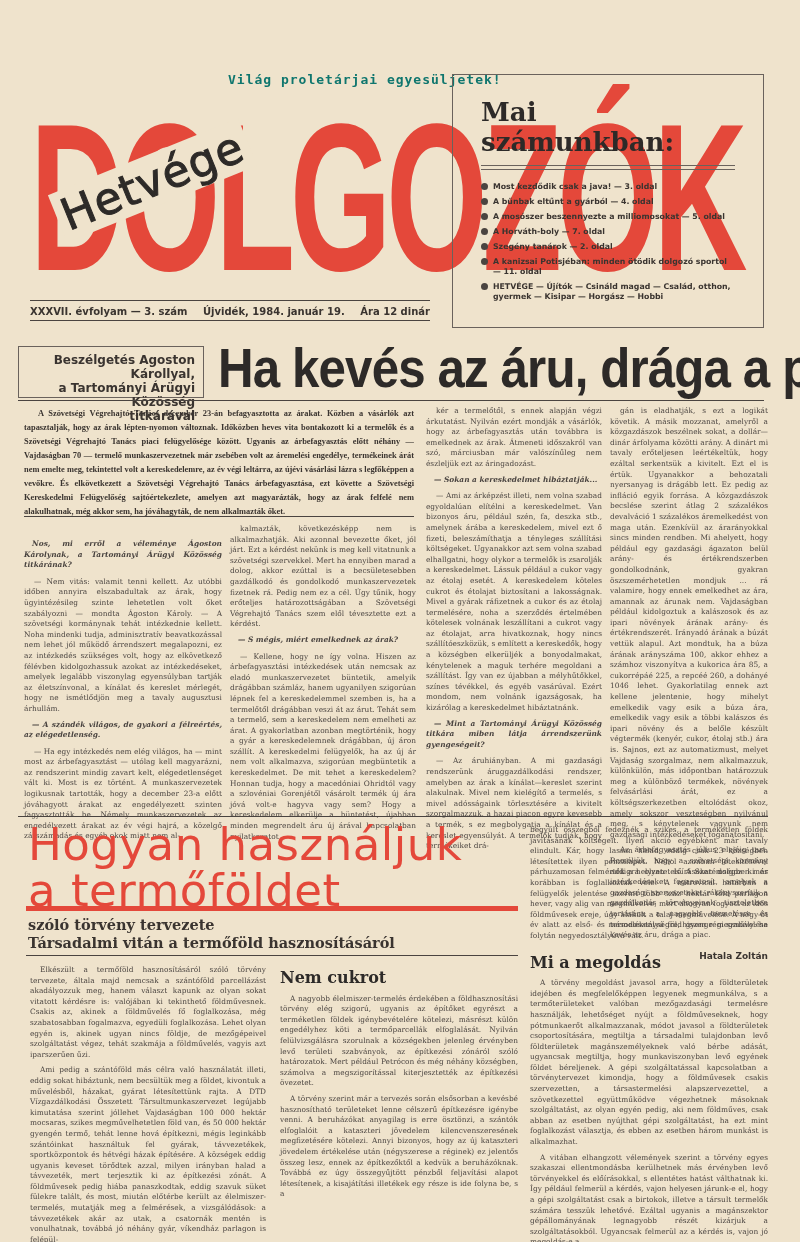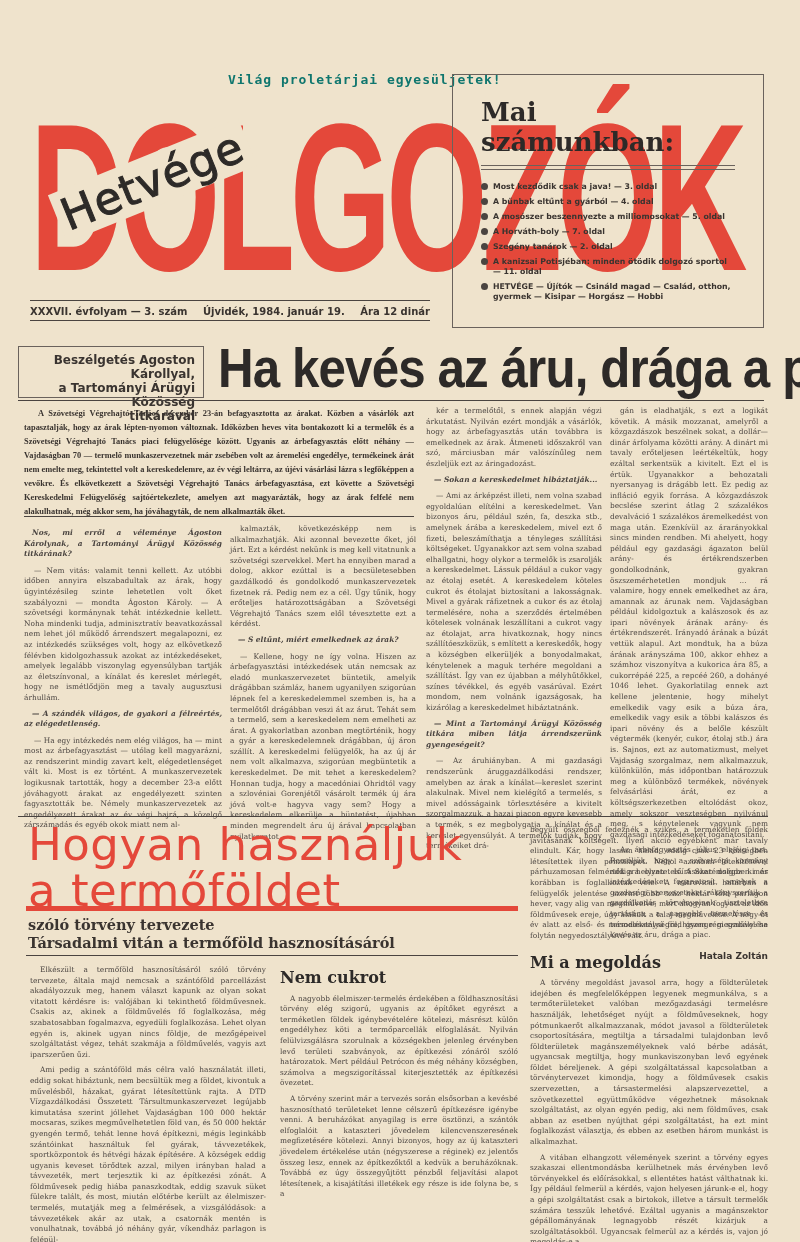--- a/index.html
+++ b/index.html
@@ -76,30 +76,30 @@
   <div>Beszélgetés Agoston Károllyal,</div>
   <div>a Tartományi Árügyi Közösség</div>
   <div>titkárával</div>
 </div>
 <div class="abs headline1">Ha kevés az áru, drága a piac</div>
 <div class="abs rule" style="left:18px; top:400px; width:746px;"></div>
 
 <div class="abs lead">A Szövetségi Végrehajtó Tanács december 23-án befagyasztotta az árakat. Közben a vásárlók azt tapasztalják, hogy az árak lépten-nyomon változnak. Időközben heves vita bontakozott ki a termelők és a Szövetségi Végrehajtó Tanács piaci felügyelősége között. Ugyanis az árbefagyasztás előtt néhány — Vajdaságban 70 — termelő munkaszervezetnek már zsebében volt az áremelési engedélye, termékeinek árát nem emelte meg, tekintettel volt a kereskedelemre, az év végi leltárra, az újévi vásárlási lázra s legfőképpen a vevőkre. És elkövetkezett a Szövetségi Végrehajtó Tanács árbefagyasztása, ezt követte a Szövetségi Kereskedelmi Felügyelőség sajtóértekezlete, amelyen azt magyarázták, hogy az árak felfelé nem alakulhatnak, még akkor sem, ha jóváhagyták, de nem alkalmazták őket.</div>
 <div class="abs rule" style="left:24px; top:516px; width:390px;"></div>
 
-<div class="abs col" style="left:24px; top:524px; width:198px;">
+<div class="abs col" style="left:24px; top:535px; width:198px;">
   <p class="q">Nos, mi erről a véleménye Ágoston Károlynak, a Tartományi Árügyi Közösség titkárának?</p>
   <p>— Nem vitás: valamit tenni kellett. Az utóbbi időben annyira elszabadultak az árak, hogy ügyintézésileg szinte lehetetlen volt őket szabályozni — mondta Ágoston Károly. — A szövetségi kormánynak tehát intézkednie kellett. Noha mindenki tudja, adminisztratív beavatkozással nem lehet jól működő árrendszert megalapozni, ez az intézkedés szükséges volt, hogy az elkövetkező félévben kidolgozhassuk azokat az intézkedéseket, amelyek legalább viszonylag egyensúlyban tartják az életszínvonal, a kínálat és kereslet mérlegét, hogy ne ismétlődjön meg a tavaly augusztusi árhullám.</p>
   <p class="q">— A szándék világos, de gyakori a félreértés, az elégedetlenség.</p>
   <p>— Ha egy intézkedés nem elég világos, ha — mint most az árbefagyasztást — utólag kell magyarázni, az rendszerint mindig zavart kelt, elégedetlenséget vált ki. Most is ez történt. A munkaszervezetek logikusnak tartották, hogy a december 23-a előtt jóváhagyott árakat az engedélyezett szinten fagyasztották be. Némely munkaszervezetek az engedélyezett árakat az év végi hajrá, a közelgő zárszámadás és egyéb okok miatt nem al-</p>
 </div>
 
 <div class="abs col" style="left:230px; top:524px; width:186px;">
   <p>kalmazták, következésképp nem is alkalmazhatják. Aki azonnal bevezette őket, jól járt. Ezt a kérdést nekünk is meg kell vitatnunk a szövetségi szervekkel. Mert ha ennyiben marad a dolog, akkor ezúttal is a becsületesebben gazdálkodó és gondolkodó munkaszervezetek fizetnek rá. Pedig nem ez a cél. Úgy tűnik, hogy erőteljes határozottságában a Szövetségi Végrehajtó Tanács szem elől tévesztette ezt a kérdést.</p>
-  <p class="q">— S eltűnt, miért emelkednek az árak?</p>
+  <p class="q">— S mégis, miért emelkednek az árak?</p>
   <p>— Kellene, hogy ne így volna. Hiszen az árbefagyasztási intézkedések után nemcsak az eladó munkaszervezetet büntetik, amelyik drágábban számláz, hanem ugyanilyen szigorúan lépnek fel a kereskedelemmel szemben is, ha a termelőtől drágábban veszi át az árut. Tehát sem a termelő, sem a kereskedelem nem emelheti az árat. A gyakorlatban azonban megtörténik, hogy a gyár a kereskedelemnek drágábban, új áron szállít. A kereskedelmi felügyelők, ha az új ár nem volt alkalmazva, szigorúan megbüntetik a kereskedelmet. De mit tehet a kereskedelem? Honnan tudja, hogy a macedóniai Ohridtól vagy a szlovéniai Gorenjétől vásárolt termék új ára jóvá volt-e hagyva vagy sem? Hogy a kereskedelem elkerülje a büntetést, újabban minden megrendelt áru új árával kapcsolatban nyilatkozatot</p>
 </div>
 
 <div class="abs col" style="left:426px; top:406px; width:176px;">
   <p>kér a termelőtől, s ennek alapján végzi árkutatást. Nyilván ezért mondják a vásárlók, hogy az árbefagyasztás után továbbra is emelkednek az árak. Átmeneti időszakról van szó, márciusban már valószínűleg nem észleljük ezt az áringadozást.</p>
   <p class="q">— Sokan a kereskedelmet hibáztatják...</p>
   <p>— Ami az árképzést illeti, nem volna szabad egyoldalúan elítélni a kereskedelmet. Van bizonyos áru, például szén, fa, deszka stb., amelynek árába a kereskedelem, mivel ezt ő fizeti, beleszámíthatja a tényleges szállítási költségeket. Ugyanakkor azt sem volna szabad elhallgatni, hogy olykor a termelők is zsarolják a kereskedelmet. Lássuk például a cukor vagy az étolaj esetét. A kereskedelem köteles cukrot és étolajat biztosítani a lakosságnak. Mivel a gyárak ráfizetnek a cukor és az étolaj termelésére, noha a szerződés értelmében kötelesek volnának leszállítani a cukrot vagy az étolajat, arra hivatkoznak, hogy nincs szállítóeszközük, s említett a kereskedők, hogy a községben elkerüljék a bonyodalmakat, kénytelenek a maguk terhére megoldani a szállítást. Így van ez újabban a mélyhűtőkkel, színes tévékkel, és egyéb vasárúval. Ezért mondom, nem volnánk igazságosak, ha kizárólag a kereskedelmet hibáztatnánk.</p>
   <p class="q">— Mint a Tartományi Árügyi Közösség titkára miben látja árrendszerünk gyengeségeit?</p>
   <p>— Az áruhiányban. A mi gazdasági rendszerünk áruggazdálkodási rendszer, amelyben az árak a kínálat—kereslet szerint alakulnak. Mivel nem kielégítő a termelés, s mivel adósságaink törlesztésére a kivitelt szorgalmazzuk, a hazai piacon egyre kevesebb a termék, s ez megbolygatja a kínálat és a kereslet egyensúlyát. A termelők tudják, hogy termékeiket drá-</p>
 </div>

